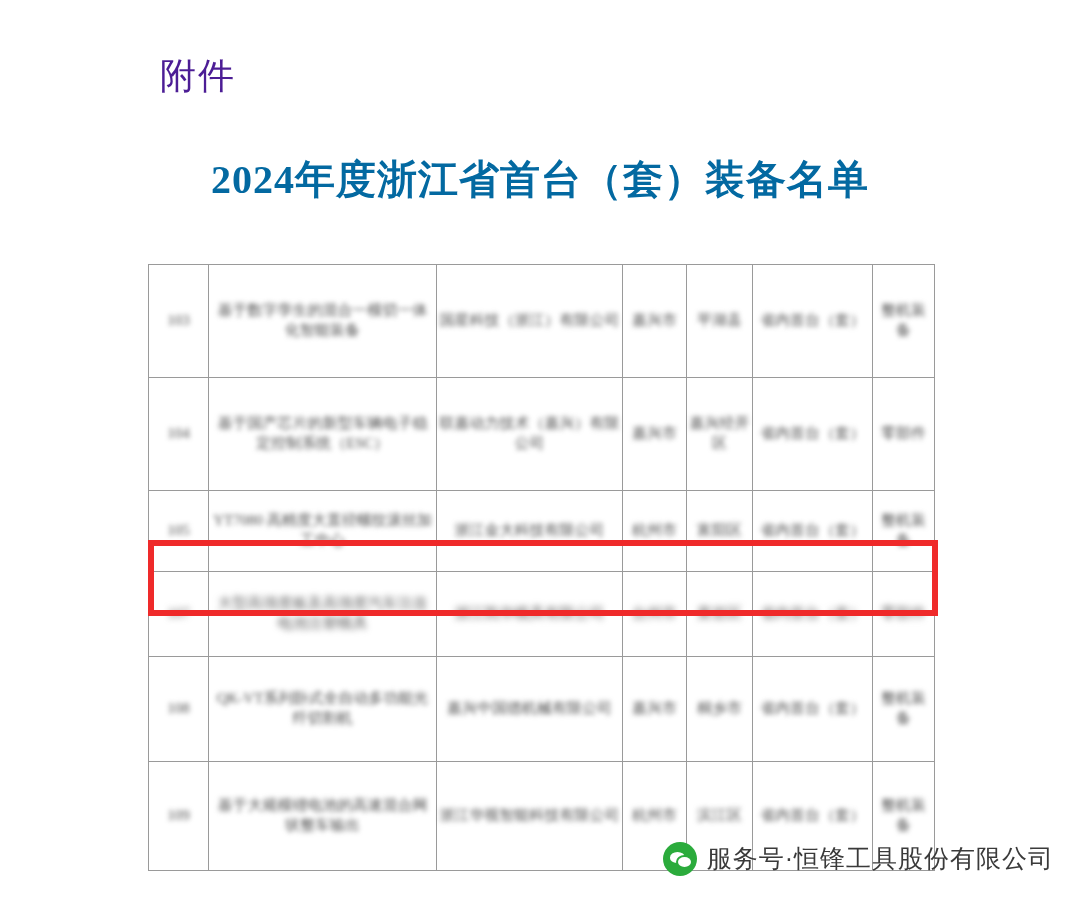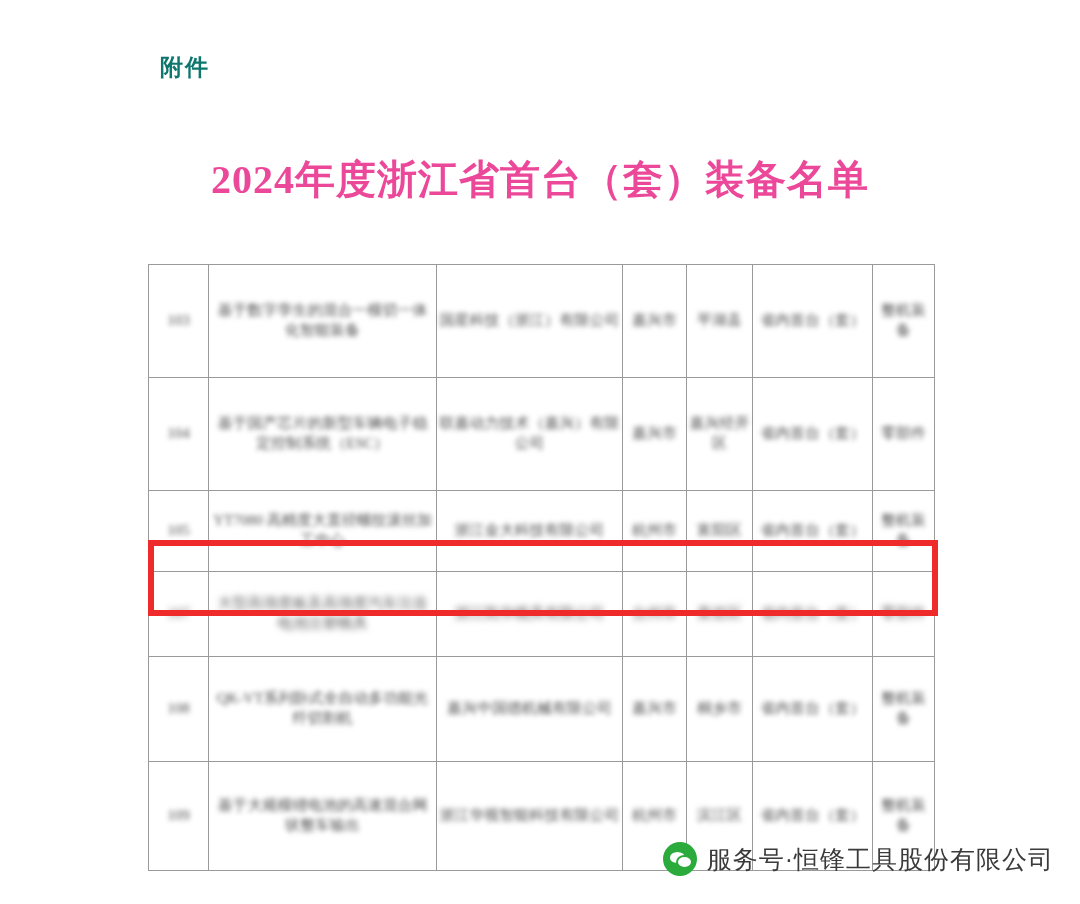--- a/index.html
+++ b/index.html
@@ -19,36 +19,36 @@
     position: absolute;
     left: 0; top: 0;
     width: 1080px;
     height: 904px;
     background: #ffffff;
   }
   .attachment-label {
     position: absolute;
     left: 160px;
     top: 52px;
-    font-size: 23px;
+    font-size: 36px;
     letter-spacing: 2px;
-    color: #0f766e;
+    color: #4c1d95;
     font-family: "Liberation Sans", "DejaVu Sans", sans-serif;
-    font-weight: 700;
+    font-weight: 400;
   }
   .doc-title {
     position: absolute;
     left: 0;
     top: 152px;
     width: 1080px;
     text-align: center;
     font-size: 40px;
     font-weight: bold;
     letter-spacing: 1px;
-    color: #ec4899;
+    color: #0369a1;
     font-family: "Liberation Serif", "DejaVu Serif", serif;
   }
   .table-wrap {
     position: absolute;
     left: 148px;
     top: 264px;
     width: 786px;
   }
   table.listing {
     border-collapse: collapse;
@@ -105,21 +105,21 @@
     border: 6px solid #ef2a2a;
     box-sizing: border-box;
     pointer-events: none;
     z-index: 5;
   }
   .watermark {
     position: absolute;
     right: 26px;
     bottom: 28px;
     display: flex;
-    align-items: center;
+    align-items: flex-start;
     gap: 10px;
     z-index: 6;
   }
   .wechat-icon {
     width: 34px;
     height: 34px;
     border-radius: 50%;
     background: #2bab3c;
     position: relative;
     display: inline-block;

